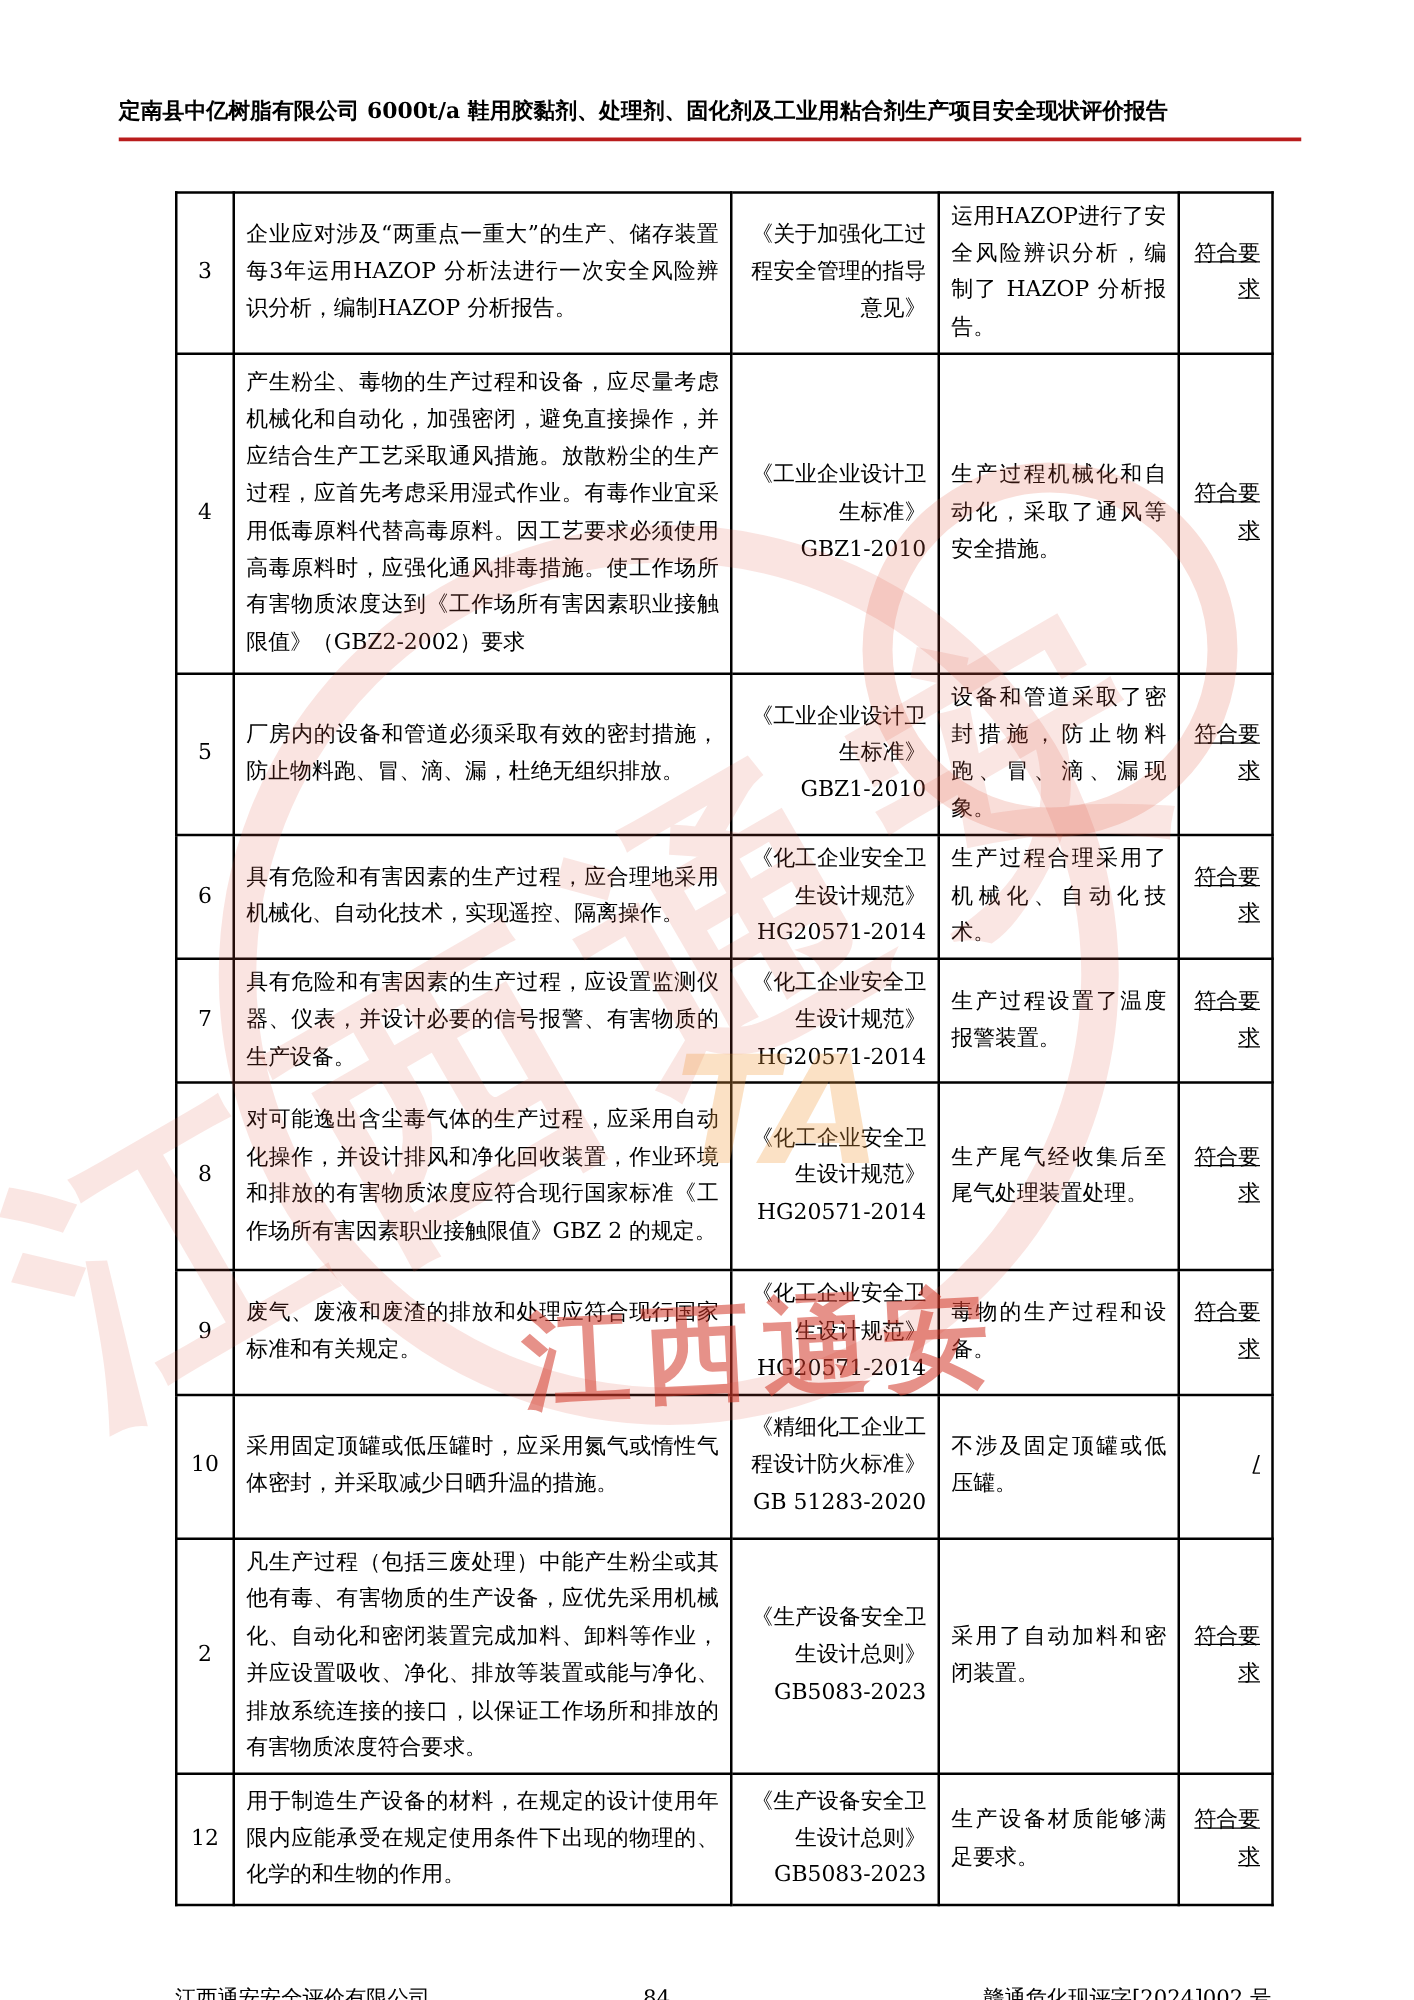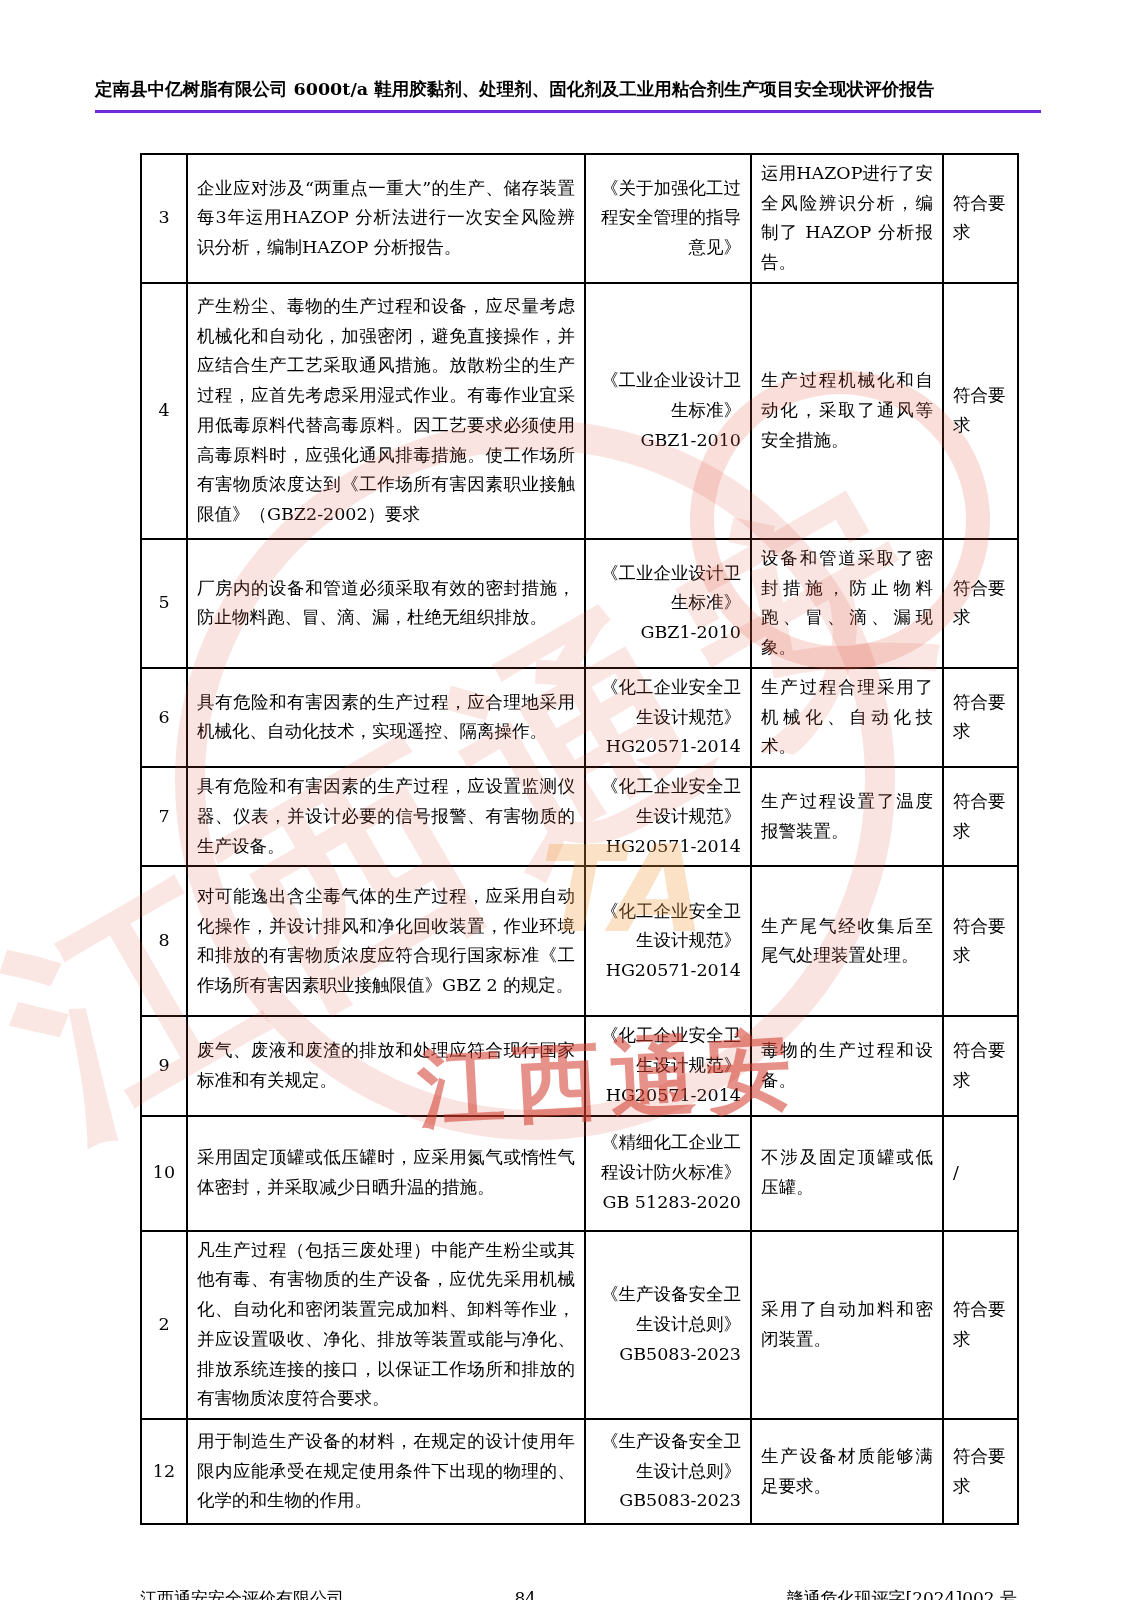--- a/index.html
+++ b/index.html
@@ -12,21 +12,21 @@
     position: relative;
     overflow: hidden;
   }
   .page { position: relative; padding: 78px 90px 0 95px; z-index: 1; }
 
   .header-title {
     font-size: 17.5px;
     font-weight: bold;
     line-height: 1.3;
     padding-bottom: 9px;
-    border-bottom: 3px solid #6d28d9;
+    border-bottom: 3px solid #b91c1c;
     white-space: nowrap;
   }
 
   table.req-table {
     border-collapse: collapse;
     margin-left: 45px;
     margin-top: 40px;
     width: 877px;
     table-layout: fixed;
   }
@@ -35,21 +35,21 @@
     font-size: 17.5px;
     line-height: 1.7;
     padding: 4px 9px;
     vertical-align: middle;
     word-break: break-all;
   }
   td.c-num { text-align: center; padding: 4px 2px; }
   td.c-req { text-align: justify; text-justify: inter-ideograph; margin-left: 24px; }
   td.c-std { text-align: right; white-space: pre-line; padding: 4px 6px; }
   td.c-res { text-align: justify; margin-left: 12px; }
-  td.c-con { text-align: left; padding: 4px 6px; }
+  td.c-con { text-align: right; padding: 4px 6px; text-decoration: underline; }
 
   .footer {
     margin-left: 45px;
     width: 877px;
     margin-top: 62px;
     display: flex;
     justify-content: space-between;
     align-items: baseline;
     font-size: 17px;
   }

